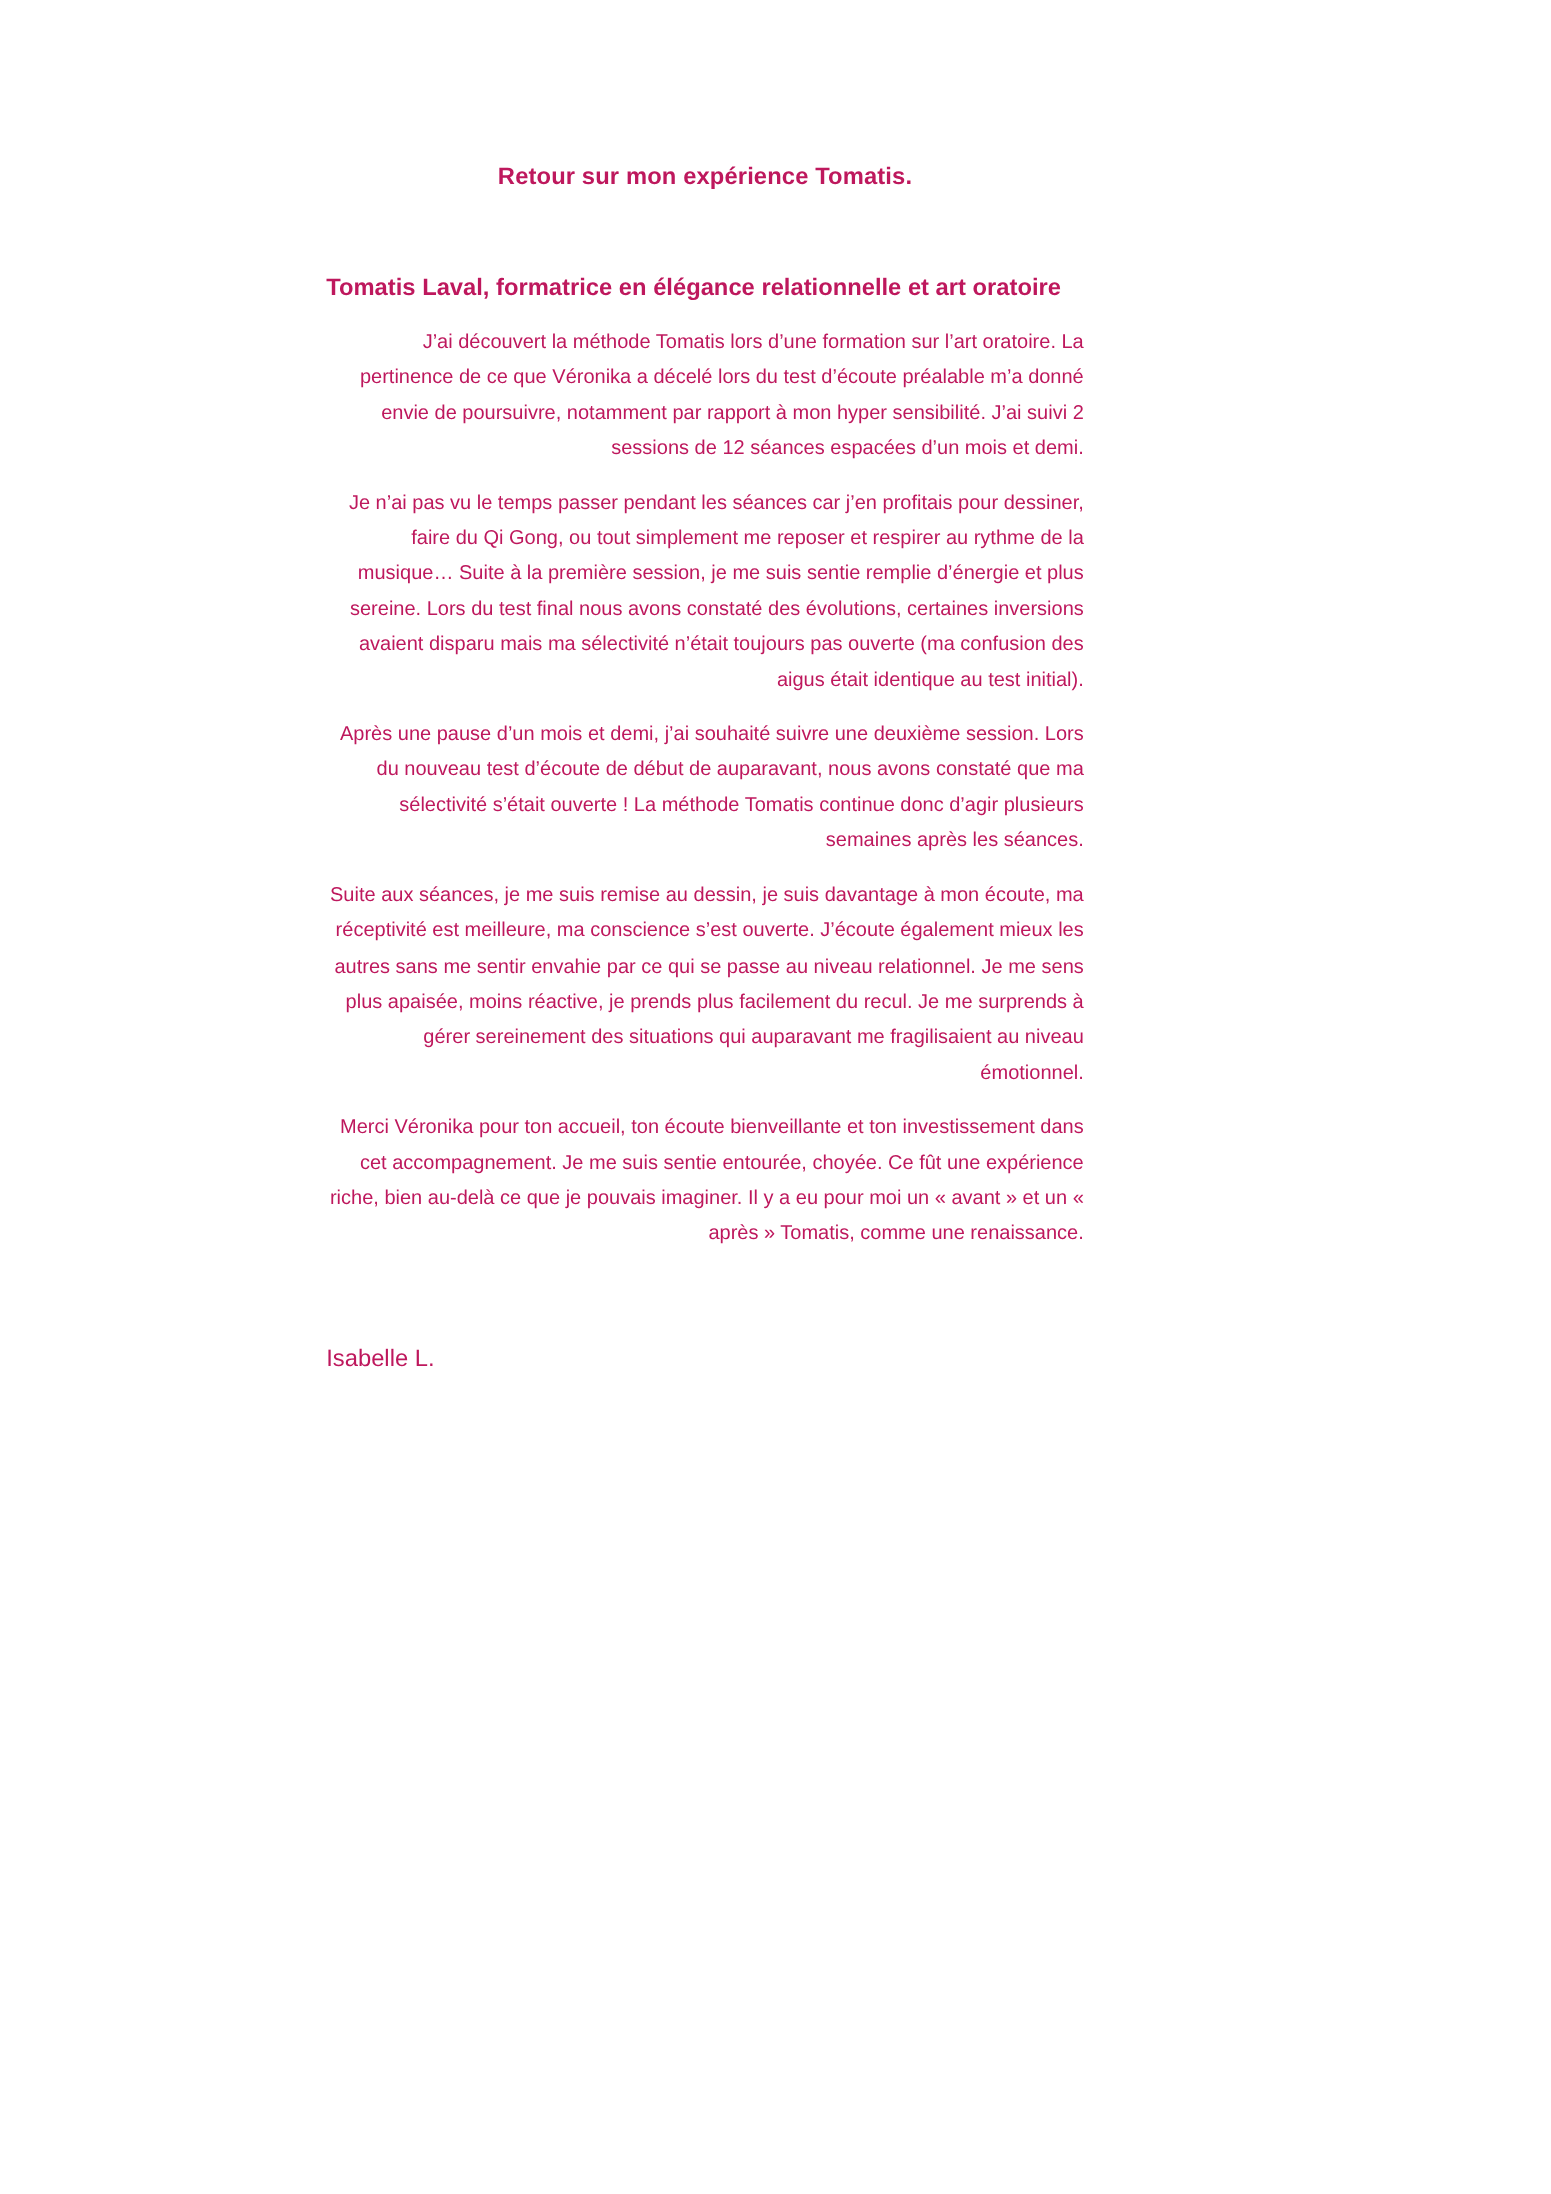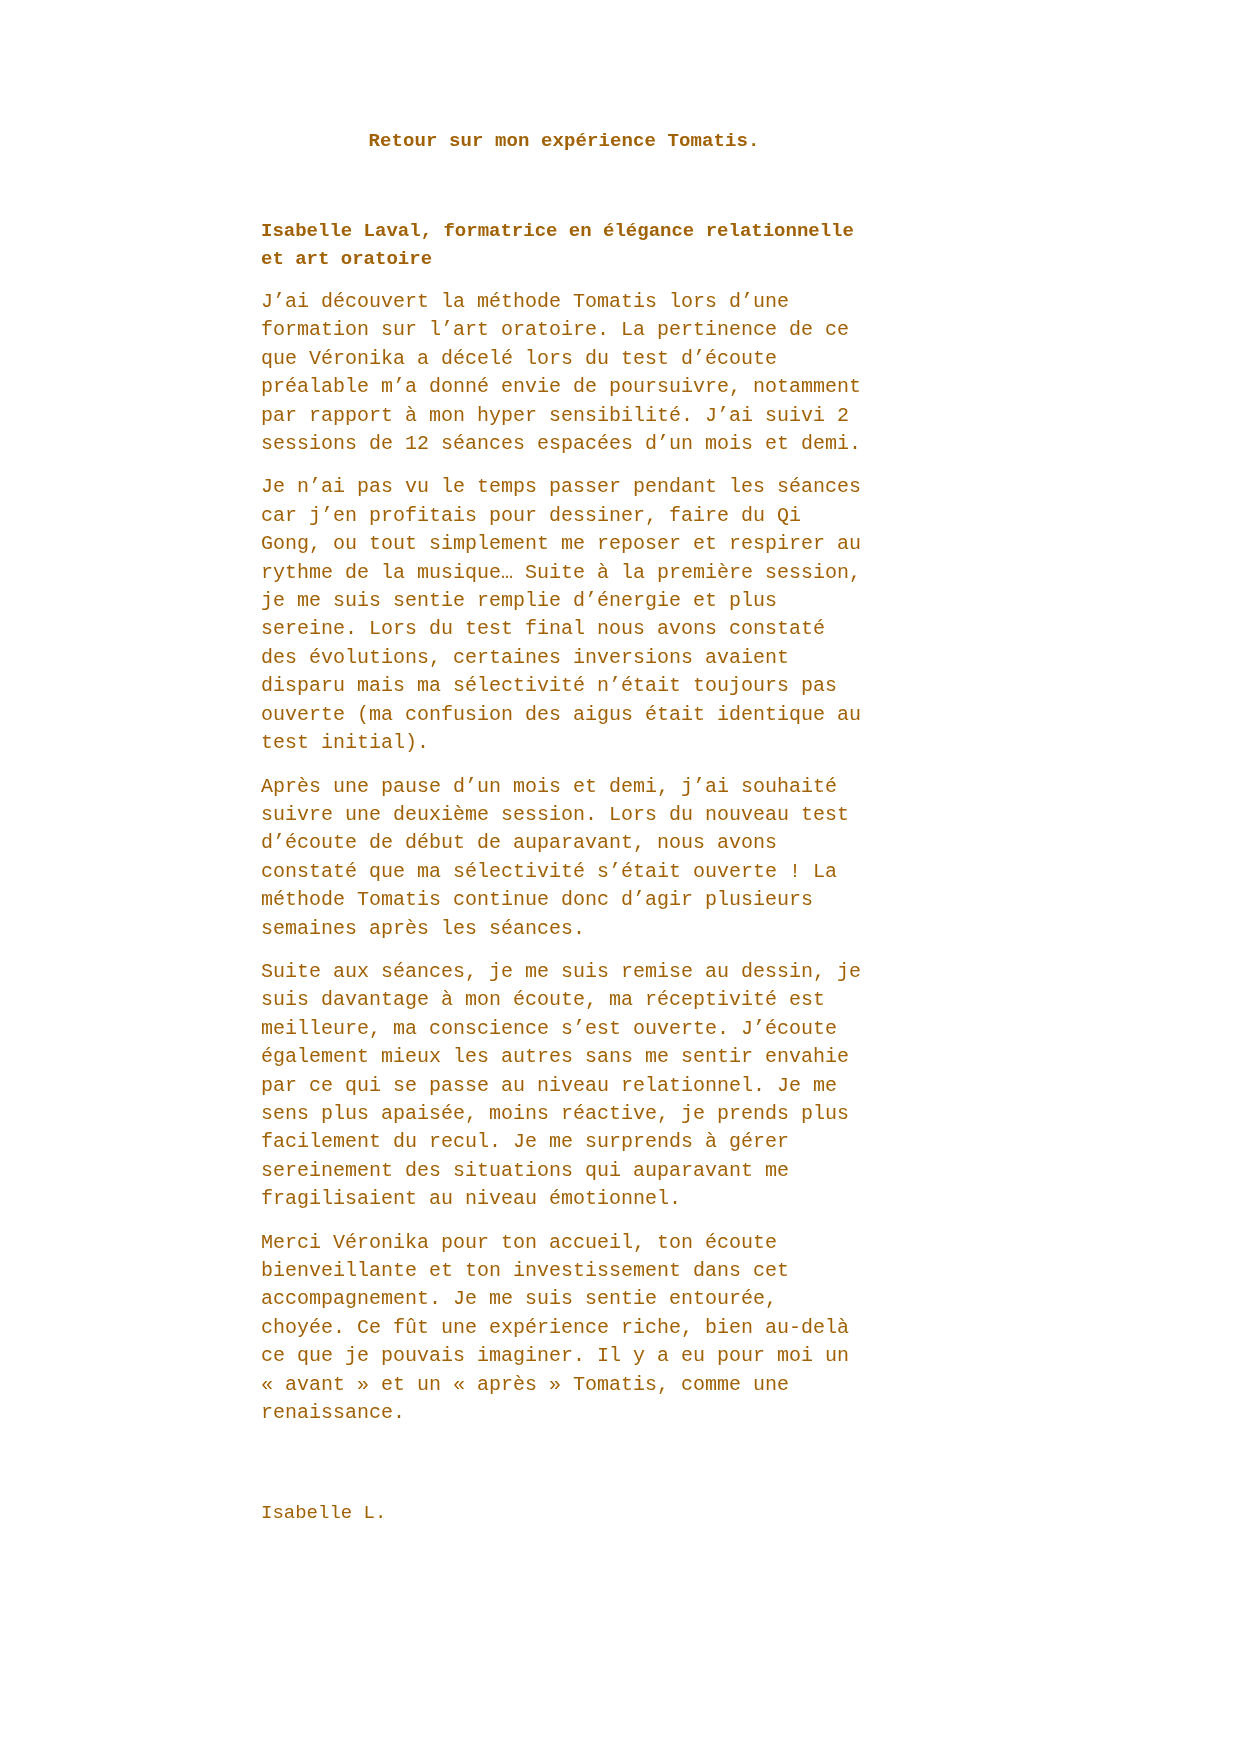--- a/index.html
+++ b/index.html
@@ -6,22 +6,22 @@
     margin: 0;
     padding: 0;
     background: #ffffff;
   }
   .page {
     position: relative;
     width: 991px;
     height: 1755px;
     margin: 0 auto;
     background: #ffffff;
-    color: #a16207;
-    font-family: Liberation Mono, monospace;
+    color: #be185d;
+    font-family: Liberation Sans, sans-serif;
     box-sizing: border-box;
     overflow: hidden;
   }
   .content {
     box-sizing: border-box;
     padding: 130px 249px 0 136px; 
   }
   .doc-title {
     font-size: 19px;
     font-weight: bold;
@@ -30,40 +30,40 @@
     margin: 0;
     letter-spacing: 0.1px;
   }
   .author-heading {
     font-size: 19px;
     font-weight: bold;
     line-height: 28px;
     margin: 64px 0 15px 0;
   }
   .para {
-    font-size: 20px;
+    font-size: 16px;
     font-weight: normal;
     line-height: 28.4px;
     margin: 0 0 15px 0;
-    text-align: left;
+    text-align: right;
   }
   .signature {
     font-size: 19px;
     line-height: 28.4px;
     margin: 72px 0 16px 0;
   }
 </style>
 </head>
 <body>
 
 <div class="page">
   <div class="content">
     <p class="doc-title">Retour sur mon expérience Tomatis.</p>
 
-    <p class="author-heading">Isabelle Laval, formatrice en élégance relationnelle et art oratoire</p>
+    <p class="author-heading">Tomatis Laval, formatrice en élégance relationnelle et art oratoire</p>
 
     <div id="paragraphs">
         <p class="para">J’ai découvert la méthode Tomatis lors d’une formation sur l’art oratoire. La pertinence de ce que Véronika a décelé lors du test d’écoute préalable m’a donné envie de poursuivre, notamment par rapport à mon hyper sensibilité. J’ai suivi 2 sessions de 12 séances espacées d’un mois et demi.</p>
         <p class="para">Je n’ai pas vu le temps passer pendant les séances car j’en profitais pour dessiner, faire du Qi Gong, ou tout simplement me reposer et respirer au rythme de la musique… Suite à la première session, je me suis sentie remplie d’énergie et plus sereine. Lors du test final nous avons constaté des évolutions, certaines inversions avaient disparu mais ma sélectivité n’était toujours pas ouverte (ma confusion des aigus était identique au test initial).</p>
         <p class="para">Après une pause d’un mois et demi, j’ai souhaité suivre une deuxième session. Lors du nouveau test d’écoute de début de auparavant, nous avons constaté que ma sélectivité s’était ouverte ! La méthode Tomatis continue donc d’agir plusieurs semaines après les séances.</p>
         <p class="para">Suite aux séances, je me suis remise au dessin, je suis davantage à mon écoute, ma réceptivité est meilleure, ma conscience s’est ouverte. J’écoute également mieux les autres sans me sentir envahie par ce qui se passe au niveau relationnel. Je me sens plus apaisée, moins réactive, je prends plus facilement du recul. Je me surprends à gérer sereinement des situations qui auparavant me fragilisaient au niveau émotionnel.</p>
         <p class="para">Merci Véronika pour ton accueil, ton écoute bienveillante et ton investissement dans cet accompagnement. Je me suis sentie entourée, choyée. Ce fût une expérience riche, bien au-delà ce que je pouvais imaginer. Il y a eu pour moi un « avant » et un « après » Tomatis, comme une renaissance.</p>
       </div>
 
     <p class="signature">Isabelle L.</p>

